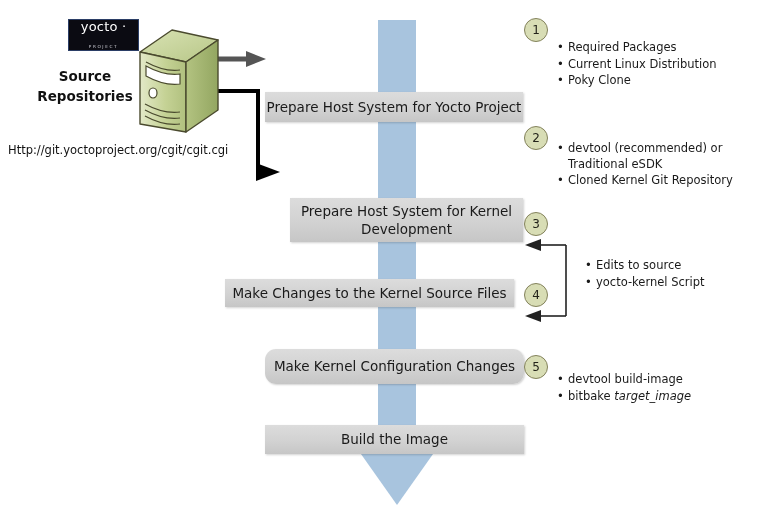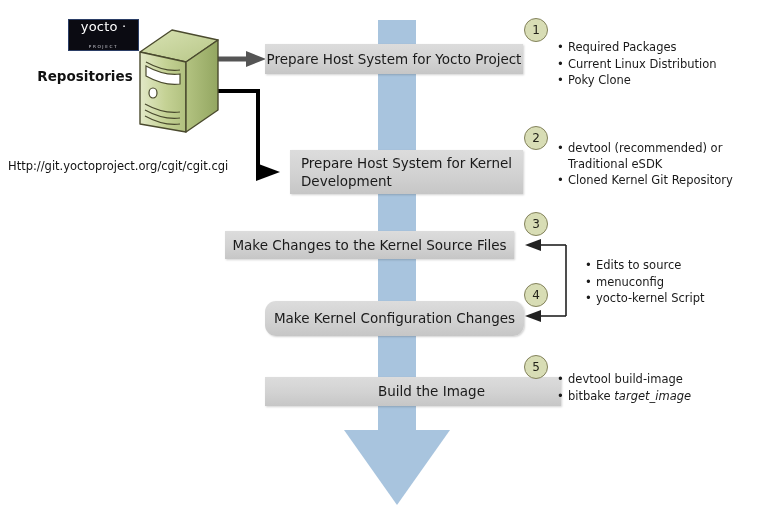--- a/index.html
+++ b/index.html
@@ -42,24 +42,26 @@
 
   
   .pbox {
     position: absolute;
     background: linear-gradient(to bottom, #dcdcdc 0%, #d2d2d2 55%, #c6c6c6 100%);
     border: none;
     box-shadow: 1px 1px 2px rgba(0,0,0,0.18);
     display: flex;
     align-items: center;
     justify-content: center;
+    text-align: center;
     color: #1a1a1a;
     font-size: 13.5px;
     line-height: 1.35;
     font-family: "DejaVu Sans", sans-serif;
+    margin-top: 48px;
   }
 
   
   .step-circle {
     position: absolute;
     width: 24px;
     height: 24px;
     border-radius: 50%;
     background: #d8ddb5;
     border: 1.5px solid #83825c;
@@ -138,21 +140,21 @@
     text-align: center;
     font-size: 13.5px;
     font-weight: bold;
     line-height: 20px;
     color: #111111;
     font-family: "DejaVu Sans", sans-serif;
   }
   .src-url {
     position: absolute;
     left: 8px;
-    top: 159px;
+    top: 143px;
     font-size: 11.5px;
     color: #111111;
     font-family: "DejaVu Sans", sans-serif;
   }
 
   
   .server {
     position: absolute;
     left: 130px;
     top: 28px;
@@ -192,20 +194,21 @@
     <polygon points="541,239 525,245 541,251" fill="#222222"></polygon>
     <polygon points="541,310 525,316 541,322" fill="#222222"></polygon>
   </svg>
 
   <div class="logo">
     <span class="logo-main">yocto ·</span>
     <span class="logo-sub">PROJECT</span>
   </div>
 
   <div class="src-label">
+    <div>Source</div>
     <div>Repositories</div>
   </div>
   <div class="src-url">Http://git.yoctoproject.org/cgit/cgit.cgi</div>
 
   <svg class="server" viewBox="0 0 92 110">
     <defs>
       <linearGradient id="srvFront" x1="0" y1="0" x2="1" y2="0">
         <stop offset="0%" stop-color="#e3e9c8"></stop>
         <stop offset="55%" stop-color="#c5d295"></stop>
         <stop offset="100%" stop-color="#b0c07e"></stop>
@@ -259,26 +262,25 @@
 
   <div class="pbox" style="left:225px; top:231px; width:289px; height:28px;">Make Changes to the Kernel Source Files</div>
   <div class="step-circle" style="left:524px; top:212px;">3</div>
 
   <div class="pbox" style="left:265px; top:301px; width:259px; height:35px;border-radius:11px;">Make Kernel Configuration Changes</div>
   <div class="step-circle" style="left:524px; top:283px;">4</div>
 
   <div class="bullets" style="left:584px; top:258px; width:180px;">
     <ul>
       <li>Edits to source</li>
-      <li>menuconfig</li>
       <li>yocto-kernel Script</li>
     </ul>
   </div>
 
-  <div class="pbox" style="left:265px; top:377px; width:259px; height:29px;padding-left:37px;">Build the Image</div>
+  <div class="pbox" style="left:265px; top:377px; width:259px; height:29px;">Build the Image</div>
   <div class="step-circle" style="left:524px; top:355px;">5</div>
   <div class="bullets" style="left:556px; top:372px; width:200px;">
     <ul>
       <li><span>devtool build-image</span></li>
       <li><span>bitbake </span><span class="ital">target_image</span></li>
     </ul>
   </div>
 
 </div>
 

